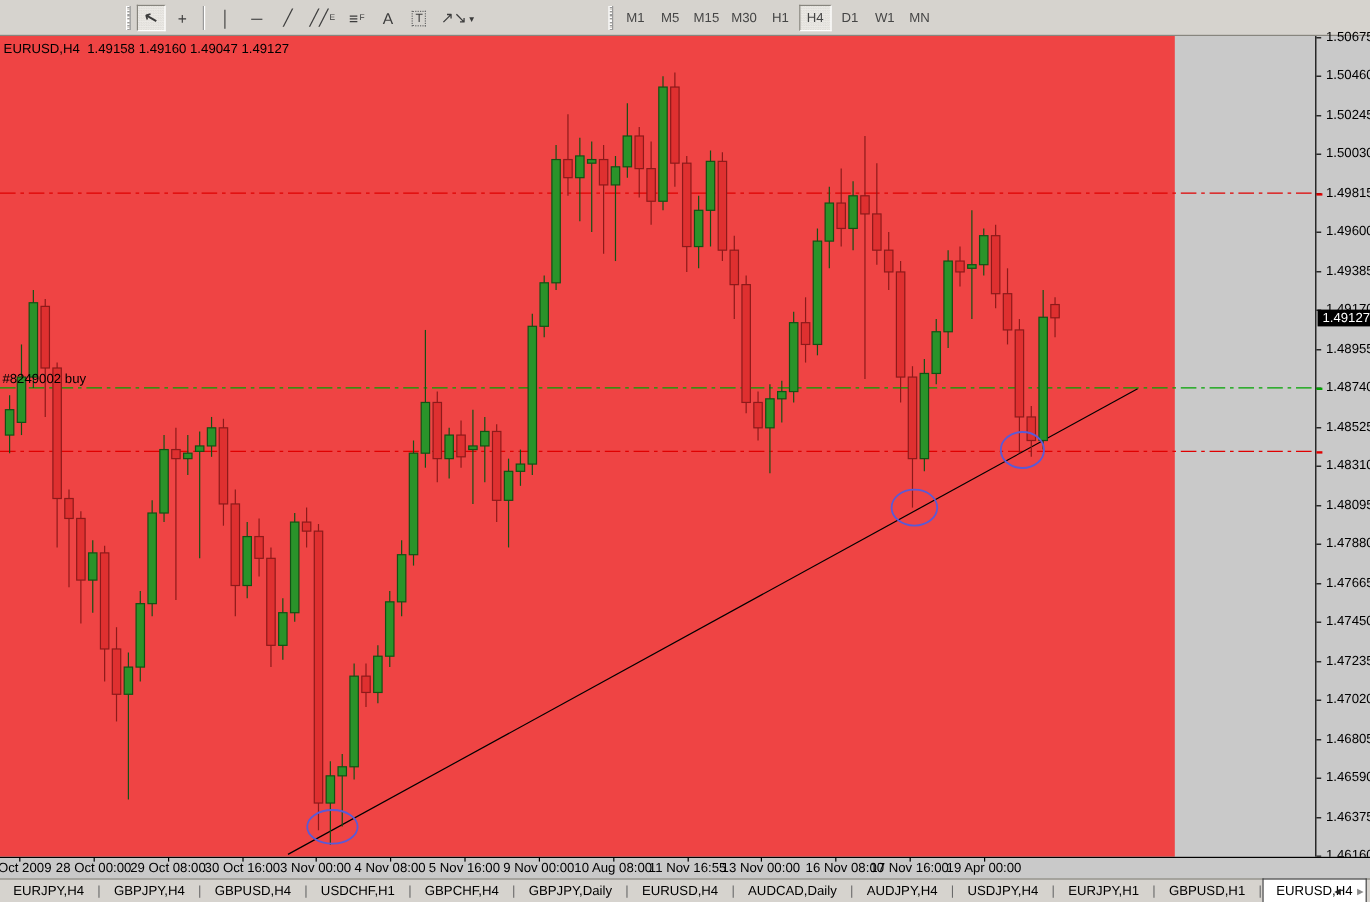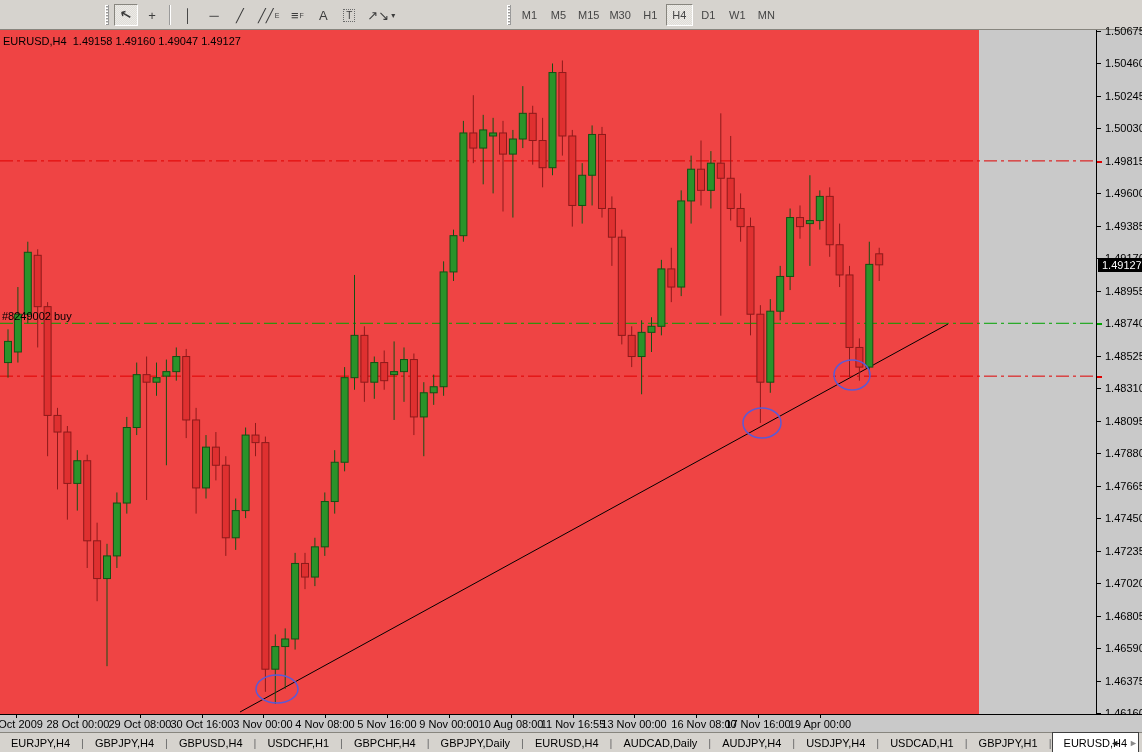--- a/index.html
+++ b/index.html
@@ -402,23 +402,23 @@
       <div class="tab">GBPJPY,Daily</div>
       <div class="tabsep">|</div>
       <div class="tab">EURUSD,H4</div>
       <div class="tabsep">|</div>
       <div class="tab">AUDCAD,Daily</div>
       <div class="tabsep">|</div>
       <div class="tab">AUDJPY,H4</div>
       <div class="tabsep">|</div>
       <div class="tab">USDJPY,H4</div>
       <div class="tabsep">|</div>
-      <div class="tab">USDCAD,H1</div>
-      <div class="tabsep">|</div>
-      <div class="tab">GBPJPY,H1</div>
+      <div class="tab">EURJPY,H1</div>
+      <div class="tabsep">|</div>
+      <div class="tab">GBPUSD,H1</div>
       <div class="tabsep">|</div>
       <div class="tab active">EURUSD,H4</div>
       <div id="tab-scroll">
       <span>◄</span>
       <span class="dim">►</span>
     </div>
   </div>
 
 </div>
 

